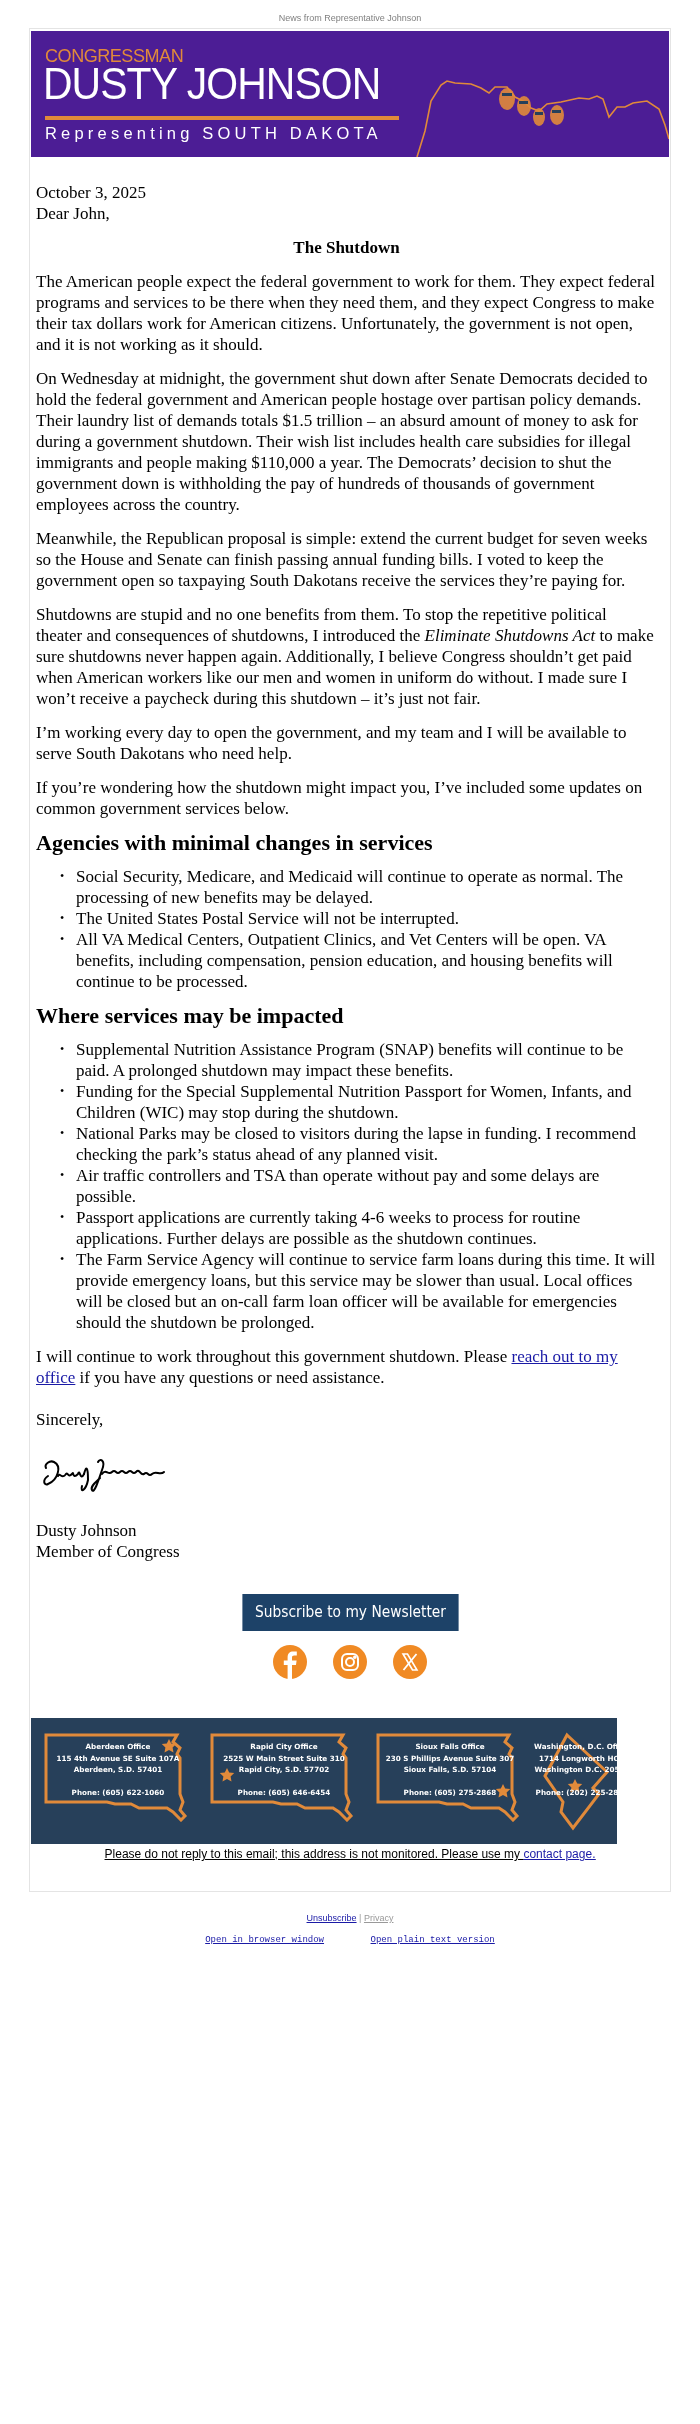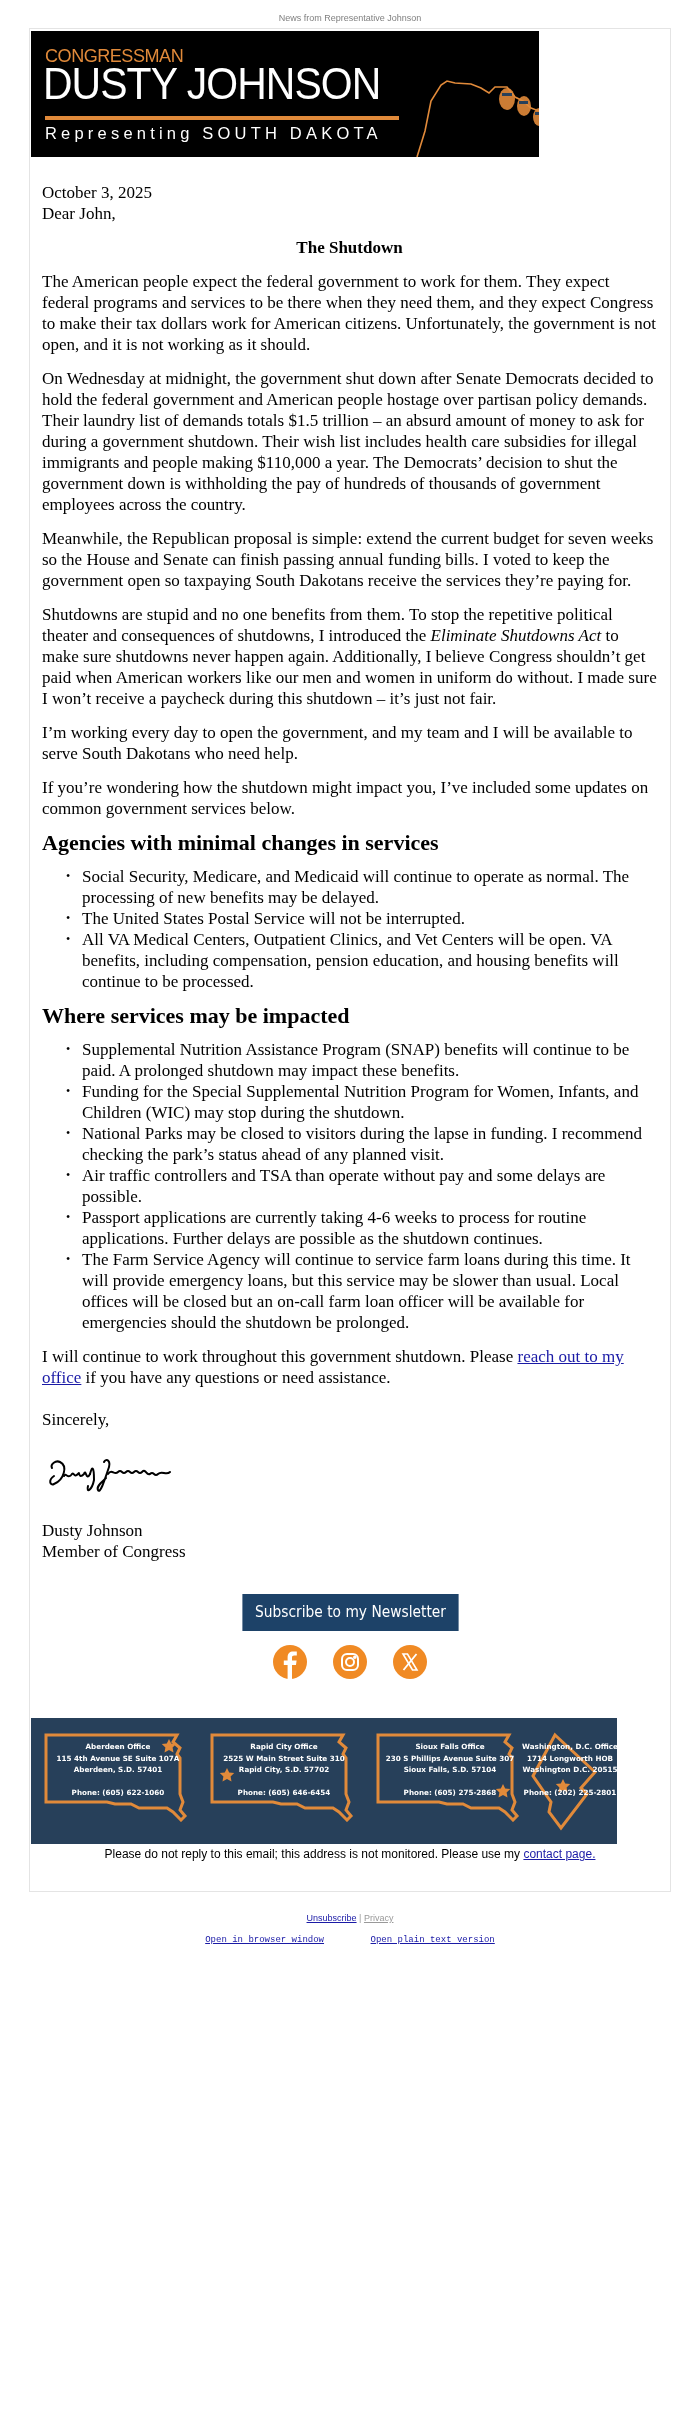--- a/index.html
+++ b/index.html
@@ -10,43 +10,43 @@
     font-family: "Liberation Sans", sans-serif; font-size: 9px; color: #808080;
     line-height: 12px; padding-top: 12px;
   }
   .card {
     position: relative;
     width: 642px; margin: 16px 0 0 29px;
     border: 1px solid #e4e4e4;
     padding: 2px 1px 0 1px;
   }
   .banner {
-    position: relative; width: 508px; height: 126px;
-    background: #000000; overflow: hidden;
+    position: relative; width: 638px; height: 126px;
+    background: #4c1d95; overflow: hidden;
   }
   .banner .congress {
     position: absolute; left: 14px; top: 14px;
     font-family: "Liberation Sans", sans-serif; font-size: 19px; color: #e18a3a;
     letter-spacing: -0.5px; transform: scaleX(0.95); transform-origin: left;
   }
   .banner .name {
     position: absolute; left: 12px; top: 28px;
     font-family: "Liberation Sans", sans-serif; font-size: 44px; color: #ffffff;
     letter-spacing: -1px; transform: scaleX(0.93); transform-origin: left; line-height: 50px;
   }
   .banner .underline {
     position: absolute; left: 14px; top: 85px; width: 354px; height: 4px; background: #e18a3a;
   }
   .banner .tagline {
     position: absolute; left: 14px; top: 91px;
     font-family: "Liberation Sans", sans-serif; font-size: 16.5px; color: #ffffff;
     letter-spacing: 4.2px; line-height: 22px;
   }
   .banner svg { position: absolute; left: 380px; top: 0; }
-  .content { padding: 0 12px 0 11px; font-size: 17px; line-height: 21px; }
+  .content { padding: 0 12px 0 5px; font-size: 17px; line-height: 21px; }
   .date { margin-top: 25px; }
   .headline { text-align: center; font-weight: bold; margin-top: 13px; }
   .content p { margin-top: 13px; }
   .content h3 { font-size: 22px; font-weight: bold; margin-top: 13px; }
   .content ul { margin-top: 13px; padding-left: 40px; list-style: none; }
   .content li { position: relative; }
   .content li::before { content: "•"; position: absolute; left: -16px; font-size: 12px; }
   .content a { color: #1a1aa6; text-decoration: underline; }
   .gap { height: 21px; }
   .signature { margin-top: 16px; height: 60px; }
@@ -68,21 +68,21 @@
   }
   .office { position: absolute; top: 14px; width: 150px; height: 90px; }
   .office svg { position: absolute; left: 0; top: 0; }
   .office .text {
     position: absolute; left: 0; top: 9px; width: 150px; text-align: center;
     font-family: "DejaVu Sans", sans-serif; font-weight: bold; font-size: 7.2px; line-height: 11.5px; color: #fff;
   }
   .office .phone { margin-top: 11px; }
   .notice {
     text-align: center; font-family: "Liberation Sans", sans-serif; font-size: 12px;
-    padding: 3px 0 30px 0; line-height: 14px;
+    padding: 3px 0 30px 0; line-height: 14px; text-decoration: underline;
   }
   .notice a { color: #1a1aa6; }
   .footer { text-align: center; font-family: "Liberation Sans", sans-serif; font-size: 9px; margin-top: 20px; line-height: 12px; }
   .footer a { color: #1a1aa6; text-decoration: underline; }
   .footer .sep { color: #999; }
   .footer .privacy { color: #999; text-decoration: underline; }
   .footer .row2 { margin-top: 9px; }
   .footer .row2 a { margin: 0 22px; font-family: Liberation Mono, monospace; }
 </style>
 </head>
@@ -127,21 +127,21 @@
     <h3>Agencies with minimal changes in services</h3>
     <ul>
       <li>Social Security, Medicare, and Medicaid will continue to operate as normal. The processing of new benefits may be delayed.</li>
       <li>The United States Postal Service will not be interrupted.</li>
       <li>All VA Medical Centers, Outpatient Clinics, and Vet Centers will be open. VA benefits, including compensation, pension education, and housing benefits will continue to be processed.</li>
     </ul>
 
     <h3>Where services may be impacted</h3>
     <ul>
       <li>Supplemental Nutrition Assistance Program (SNAP) benefits will continue to be paid. A prolonged shutdown may impact these benefits.</li>
-      <li>Funding for the Special Supplemental Nutrition Program for Women, Infants, and Children (WIC) may stop during the shutdown.</li>
+      <li>Funding for the Special Supplemental Nutrition Passport for Women, Infants, and Children (WIC) may stop during the shutdown.</li>
       <li>National Parks may be closed to visitors during the lapse in funding. I recommend checking the park’s status ahead of any planned visit.</li>
       <li>Air traffic controllers and TSA than operate without pay and some delays are possible.</li>
       <li>Passport applications are currently taking 4-6 weeks to process for routine applications. Further delays are possible as the shutdown continues.</li>
       <li>The Farm Service Agency will continue to service farm loans during this time. It will provide emergency loans, but this service may be slower than usual. Local offices will be closed but an on-call farm loan officer will be available for emergencies should the shutdown be prolonged.</li>
     </ul>
 
     <p><span>I will continue to work throughout this government shutdown. Please </span><a href="#">reach out to my office</a><span> if you have any questions or need assistance.</span></p>
 
     <div class="gap"></div>
     <div>Sincerely,</div>
@@ -213,21 +213,21 @@
           <path d="M3 3 H134 L130 10 L137 16 L134 22 L137 26 V62 L140 70 L137 78 L142 84 L138 88 L130 80 L124 76 H96 L88 72 H72 L64 70 H3 Z"></path>
           <path d="M128 52 l2.2 4.5 5 0.6 -3.6 3.4 0.9 5 -4.5-2.4 -4.5 2.4 0.9-5 -3.6-3.4 5-0.6z" fill="#e18a3a" stroke="none"></path>
         </svg>
       <div class="text">
         <div>Sioux Falls Office</div>
         <div>230 S Phillips Avenue Suite 307</div>
         <div>Sioux Falls, S.D. 57104</div>
         <div class="phone">Phone: (605) 275-2868</div>
       </div>
     </div>
-    <div class="office" style="left:464px;">
+    <div class="office" style="left:476px;">
       <svg width="150" height="100" viewBox="0 0 150 100" fill="none" stroke="#e18a3a" stroke-width="3">
           <path d="M60 3 L100 40 L86 56 L92 62 L66 96 L54 80 L56 70 L38 44 Z"></path>
           <path d="M68 47 l2.2 4.5 5 0.6 -3.6 3.4 0.9 5 -4.5-2.4 -4.5 2.4 0.9-5 -3.6-3.4 5-0.6z" fill="#e18a3a" stroke="none"></path>
         </svg>
       <div class="text">
         <div>Washington, D.C. Office</div>
         <div>1714 Longworth HOB</div>
         <div>Washington D.C. 20515</div>
         <div class="phone">Phone: (202) 225-2801</div>
       </div>

